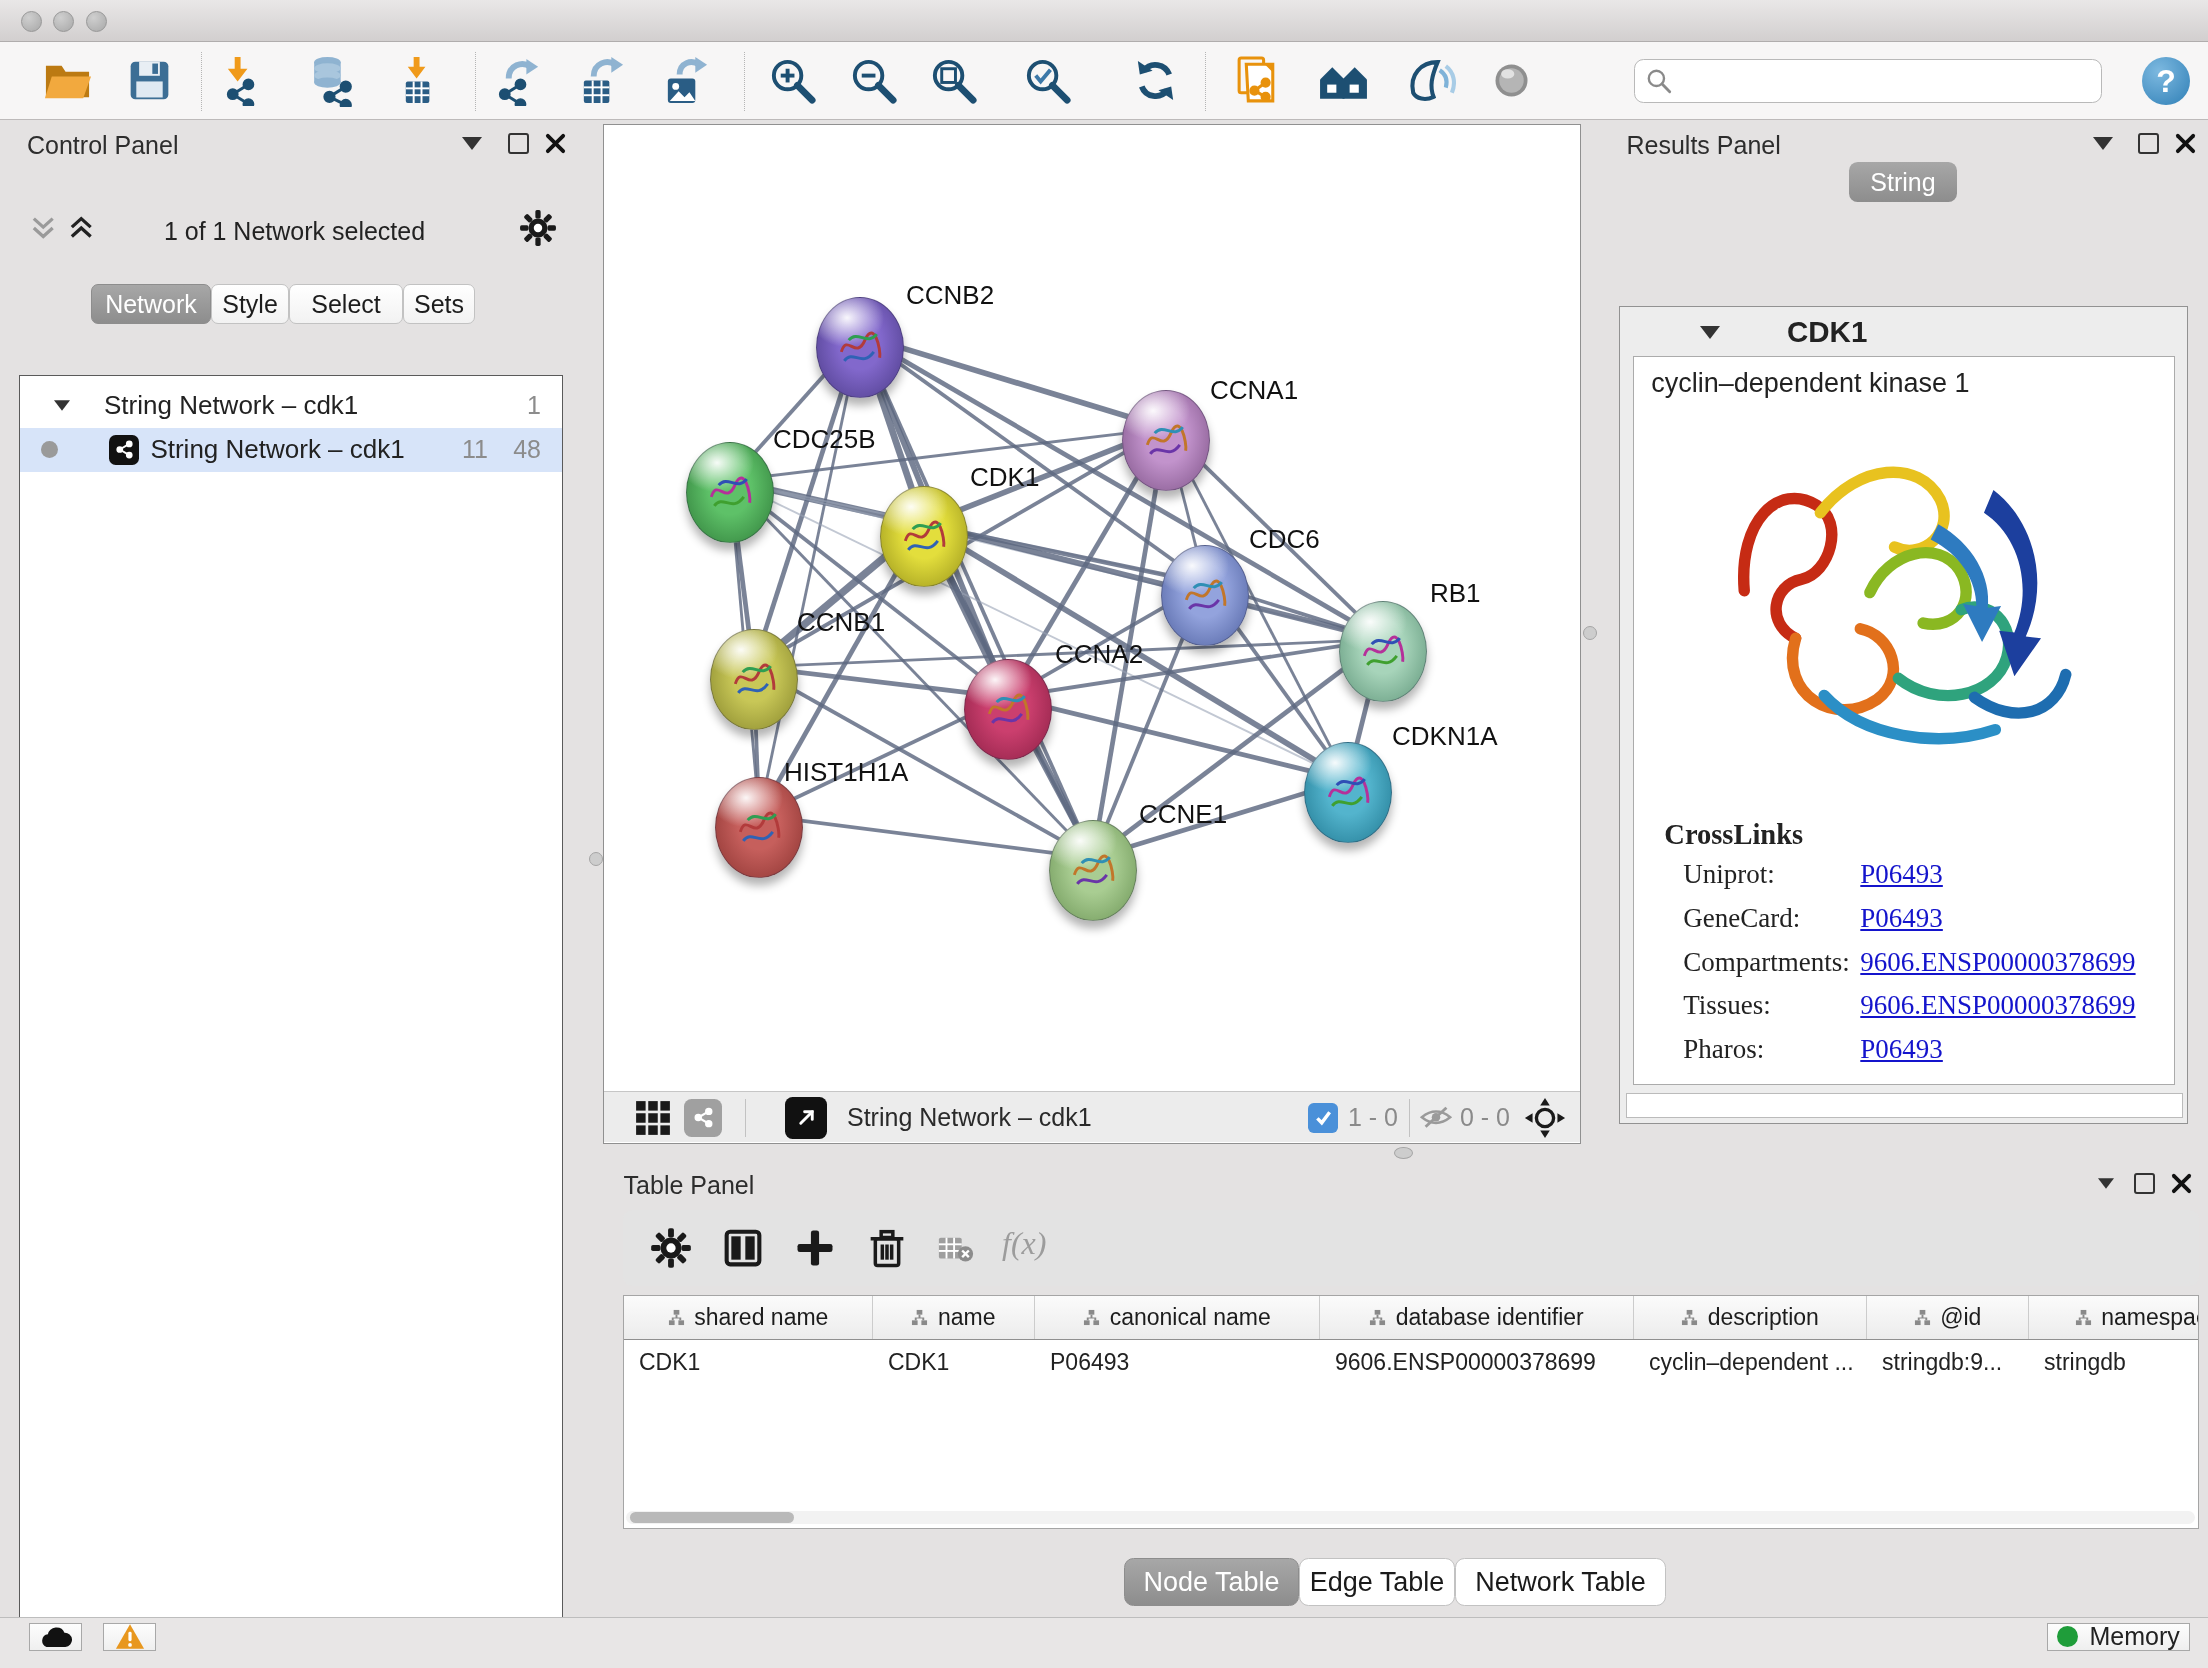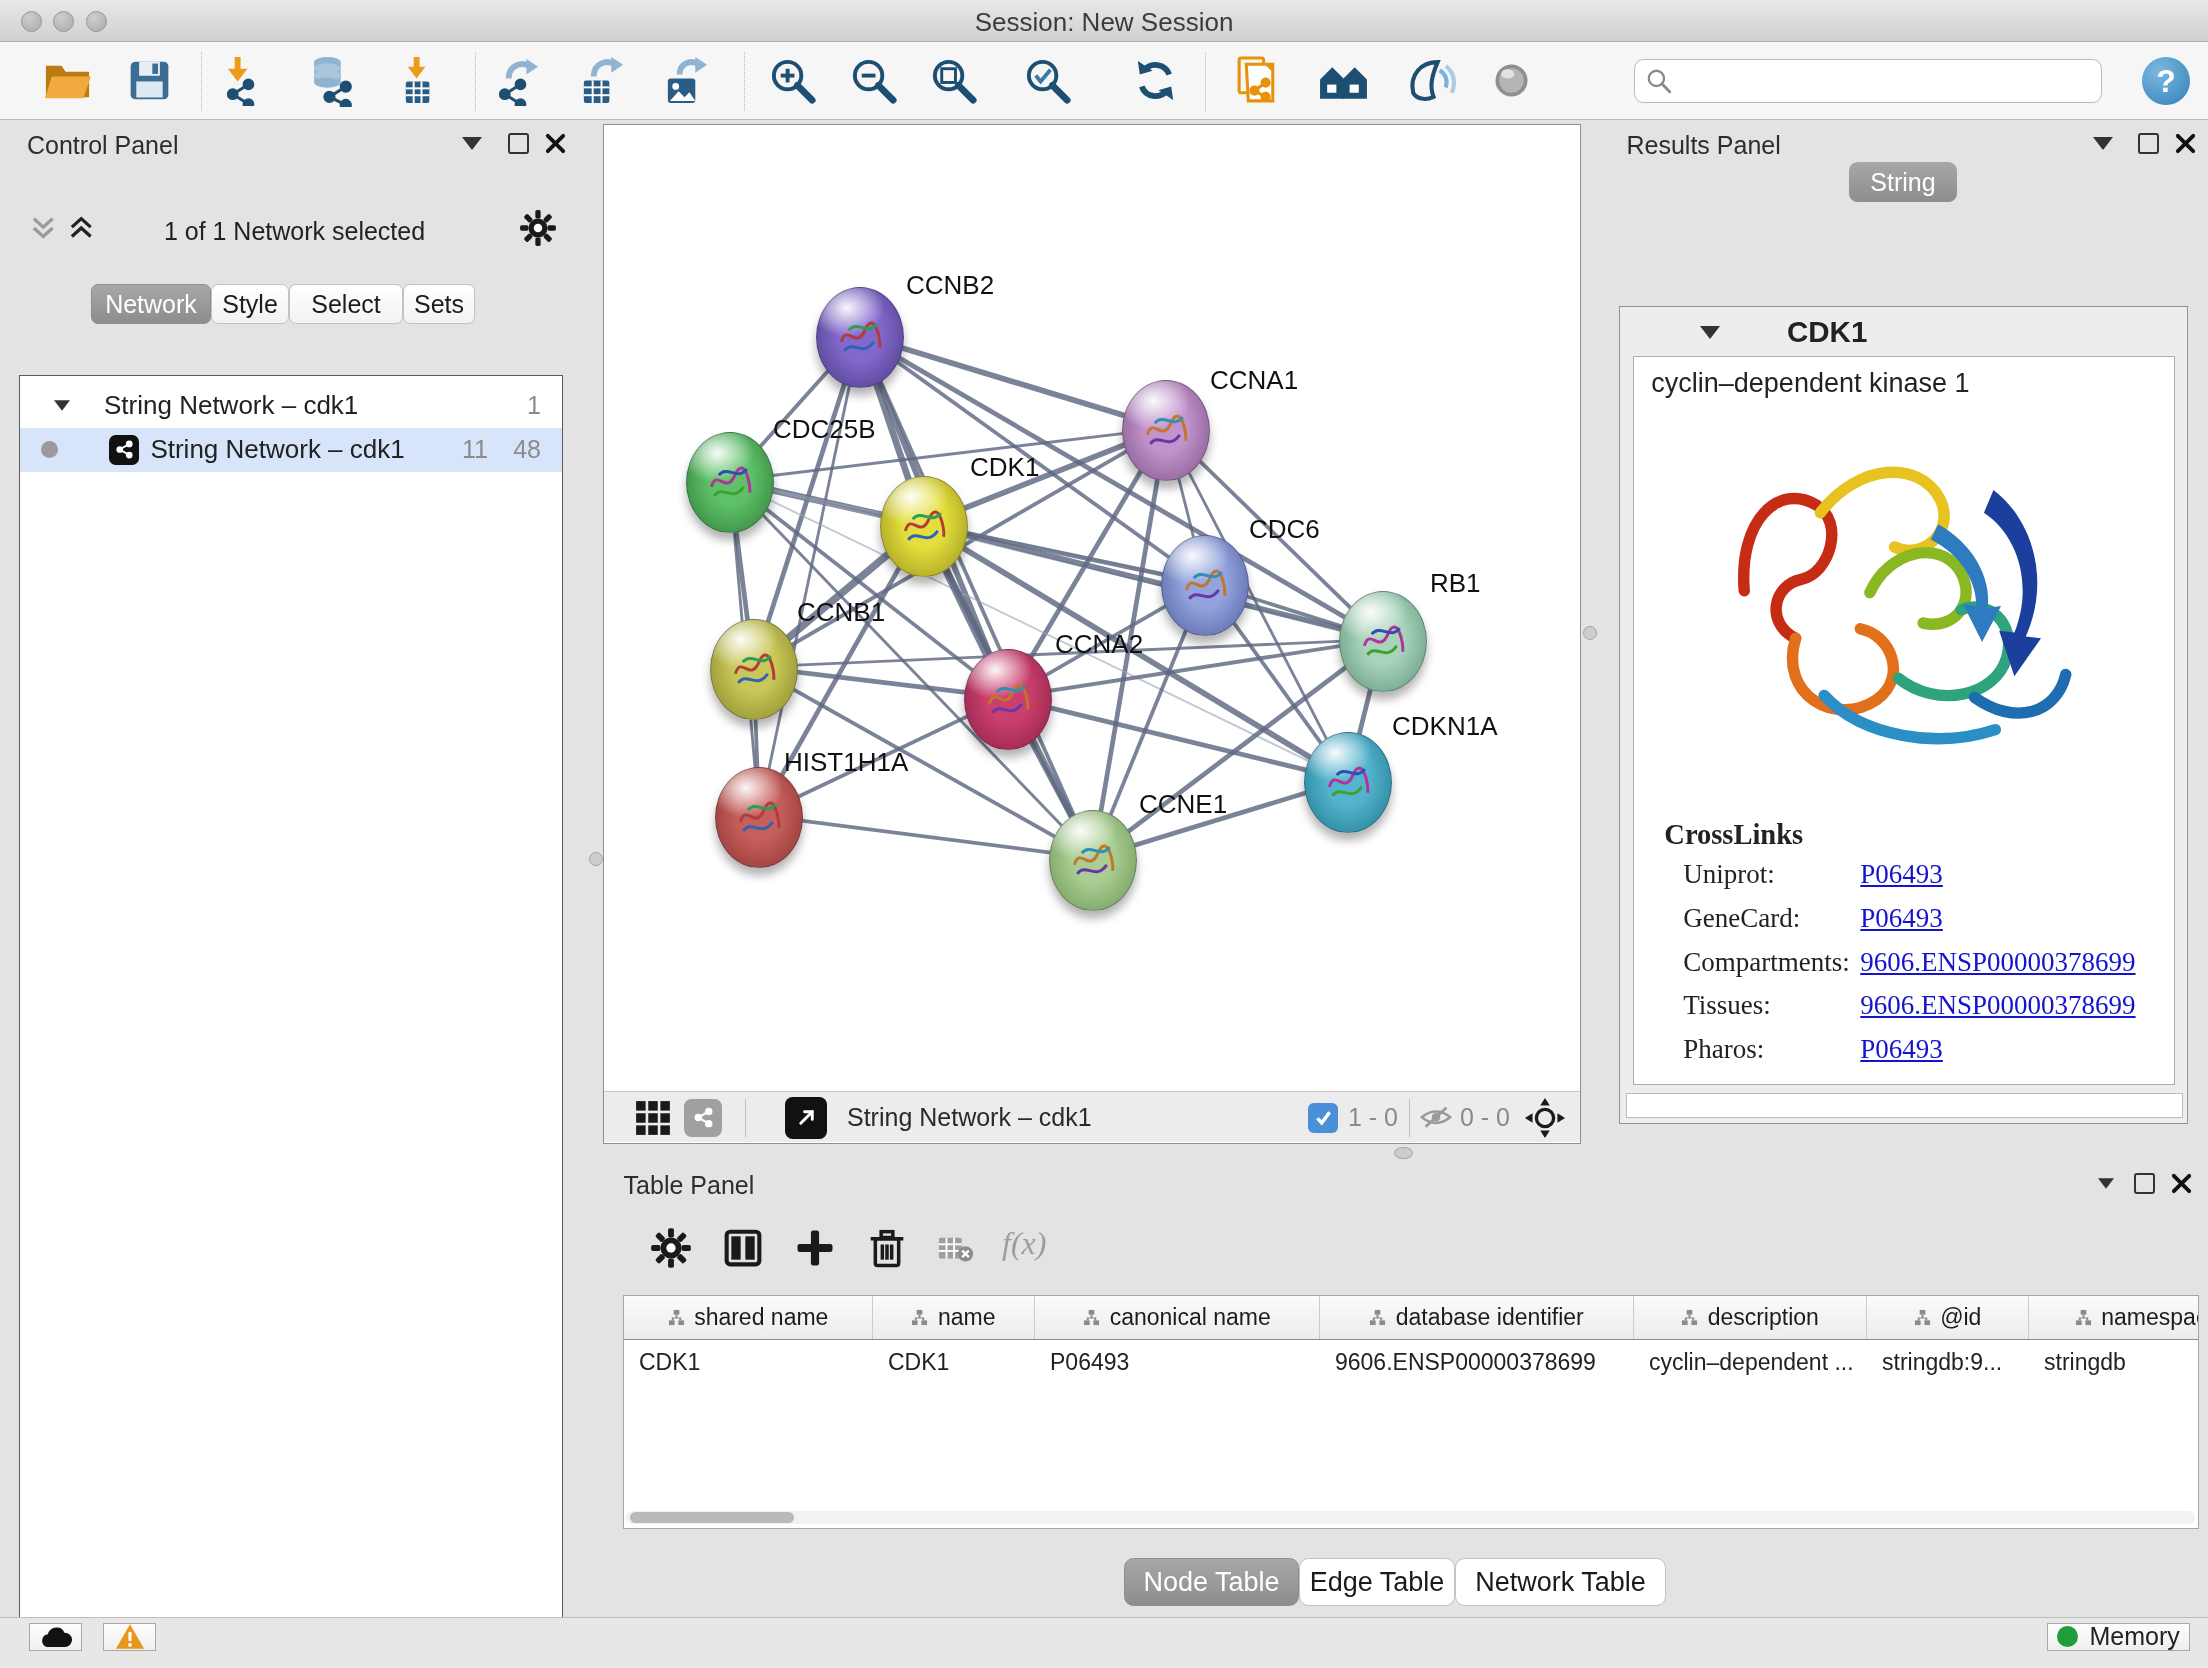--- a/index.html
+++ b/index.html
@@ -82,21 +82,20 @@
   .sb-btn { position:absolute; top:4.8px; height:28px; background:linear-gradient(#fdfdfd,#efefef); border:1.9px solid #a8a8a8; display:flex; align-items:center; justify-content:center; }
   .splitter-dot { position:absolute; background:#cdcdcd; border:1px solid #a5a5a5; border-radius:50%; }
 </style>
 </head>
 <body>
 
 <div class="titlebar">
   <div class="tl" style="left:21px"></div>
   <div class="tl" style="left:53px"></div>
   <div class="tl" style="left:86px"></div>
-  <div class="win-title">Session: New Session</div>
 </div>
 
 <div class="toolbar">
   <div class="tb-btn" style="left:40px">
     <svg width="51" height="51" viewBox="0 0 52 52">
         <path d="M4 11h16l4 6h24v26H4z" fill="#bc7a12"></path>
         <path d="M10 22h40l-8 22H3z" fill="#f2a93e"></path>
       </svg>
   </div>
   <div class="tb-btn" style="left:122px">
@@ -406,21 +405,21 @@
         <line x1="819" y1="541" x2="514" y2="771" stroke="#5d6880" stroke-width="5" stroke-opacity="0.82"></line>
         <line x1="157" y1="570" x2="424" y2="602" stroke="#5d6880" stroke-width="5" stroke-opacity="0.82"></line>
         <line x1="157" y1="570" x2="163" y2="726" stroke="#5d6880" stroke-width="4" stroke-opacity="0.82"></line>
         <line x1="157" y1="570" x2="514" y2="771" stroke="#5d6880" stroke-width="4" stroke-opacity="0.82"></line>
         <line x1="424" y1="602" x2="782" y2="689" stroke="#5d6880" stroke-width="5" stroke-opacity="0.82"></line>
         <line x1="424" y1="602" x2="163" y2="726" stroke="#5d6880" stroke-width="4" stroke-opacity="0.82"></line>
         <line x1="424" y1="602" x2="514" y2="771" stroke="#5d6880" stroke-width="5" stroke-opacity="0.82"></line>
         <line x1="782" y1="689" x2="514" y2="771" stroke="#5d6880" stroke-width="5" stroke-opacity="0.82"></line>
         <line x1="163" y1="726" x2="514" y2="771" stroke="#5d6880" stroke-width="4" stroke-opacity="0.82"></line>
       </svg>
-    <div id="nodes-layer" style="position:absolute;left:0;top:2px;width:880px;height:966px">
+    <div id="nodes-layer" style="position:absolute;left:0;top:12px;width:880px;height:966px">
         <div class="net-node" style="left: 212px; top: 160px; background: radial-gradient(55% 38% at 35% 20%, rgba(255, 255, 255, 0.95), rgba(255, 255, 255, 0) 78%), radial-gradient(at 50% 45%, rgb(130, 104, 204) 35%, rgb(74, 58, 133) 100%);">
           <svg viewBox="0 0 40 40">
             <path d="M7 23 C11 10,17 29,23 15 S34 21,33 27" stroke="#b23b3b" fill="none" stroke-width="2"></path>
             <path d="M9 29 C15 21,21 34,29 23" stroke="#2f62b5" fill="none" stroke-width="2"></path>
             <path d="M12 15 C18 8,25 19,31 11" stroke="#2f9e52" fill="none" stroke-width="2"></path>
           </svg>
         </div>
         <div class="net-label" style="left: 302px; top: 143px;">CCNB2</div>
         <div class="net-node" style="left: 518px; top: 253px; background: radial-gradient(55% 38% at 35% 20%, rgba(255, 255, 255, 0.95), rgba(255, 255, 255, 0) 78%), radial-gradient(at 50% 45%, rgb(194, 147, 204) 35%, rgb(124, 81, 133) 100%);">
           <svg viewBox="0 0 40 40">

